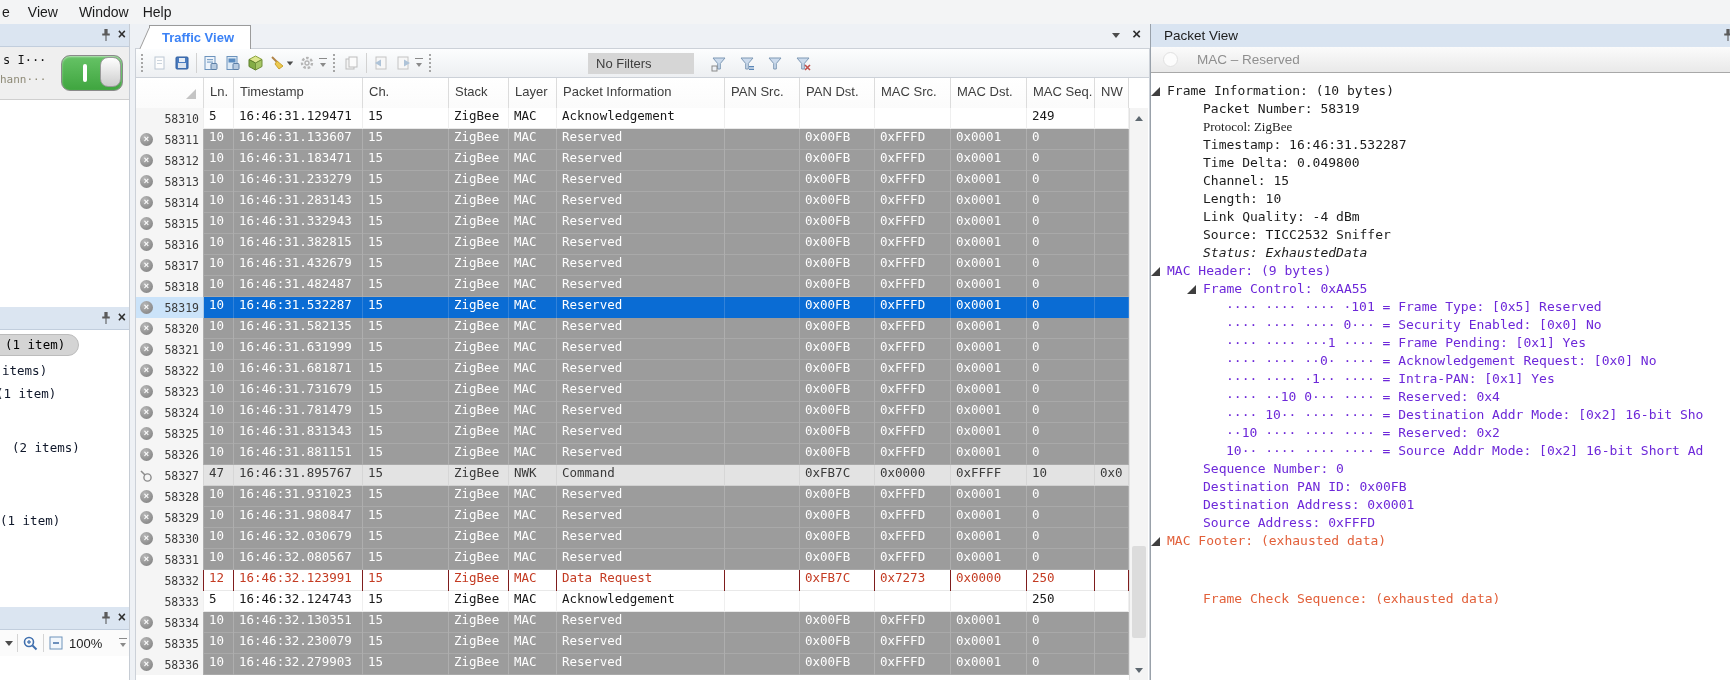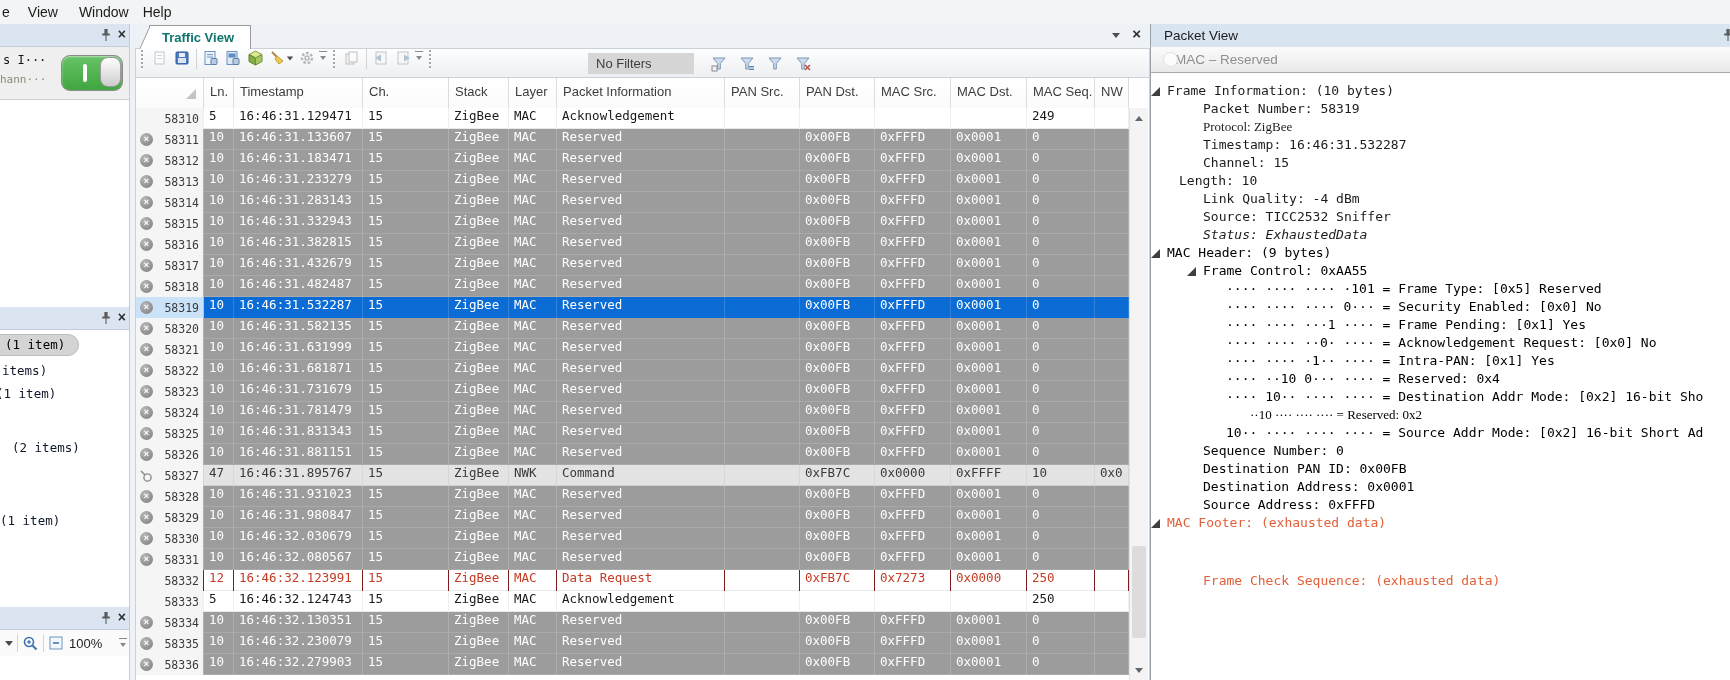--- a/index.html
+++ b/index.html
@@ -40,27 +40,27 @@
   .caret-down{width:0;height:0;border-left:4px solid transparent;border-right:4px solid transparent;border-top:5px solid #4c4c4c;display:inline-block}
   .overflow-btn{position:relative;width:10px;height:14px;display:inline-block}
   .overflow-btn::before{content:"";position:absolute;left:1px;right:1px;top:2px;height:1px;background:#8a8a8a}
   .overflow-btn::after{content:"";position:absolute;left:2px;top:7px;width:0;height:0;
        border-left:3.5px solid transparent;border-right:3.5px solid transparent;border-top:4px solid #8a8a8a}
 
   
   .traffic{position:absolute;left:135px;top:24px;width:1015px;height:656px}
   .tabstrip{position:absolute;left:0;top:0;right:0;height:24px}
   .tab{position:absolute;left:14px;top:1px;height:23px;line-height:23px;padding:0 16px 0 12px;background:#fff;
-       border:1px solid #9b9b9b;border-bottom:none;font-weight:bold;font-size:13px;color:#0f766e;z-index:2}
+       border:1px solid #9b9b9b;border-bottom:none;font-weight:bold;font-size:13px;color:#3b82f6;z-index:2}
   .tab::before{content:"";position:absolute;left:-6px;top:2px;bottom:0;width:12px;background:#fff;
        border-left:1px solid #9b9b9b;transform:skewX(-24deg)}
   .ts-menu{position:absolute;right:30px;top:9px}
   .ts-close{position:absolute;right:9px;top:1px;font-size:15px;font-weight:bold;color:#2f2f2f;cursor:default}
   .toolbar{position:absolute;left:0;top:24px;right:0;height:30px;background:linear-gradient(#fcfdfe,#edeff2);
-           border:1px solid #ccd1d8;box-sizing:border-box;display:flex;z-index:1}
+           border:1px solid #ccd1d8;box-sizing:border-box;display:flex;align-items:center;z-index:1}
   .grip{width:4px;height:20px;margin:0 5px 0 4px;flex:none;
         background-image:radial-gradient(circle,#a6a6a6 1px,transparent 1.3px);background-size:4px 4px;background-position:center top}
   .sep{width:1px;height:20px;background:#d2d2d2;margin:0 3px;flex:none}
   .tbi{width:18px;height:18px;margin:0 2px;flex:none;display:flex;align-items:center;justify-content:center}
   .tbi.abs{position:absolute;top:6px}
   .filterbox{position:absolute;left:452px;top:4px;width:106px;height:21px;background:#d6d6d6;
              line-height:21px;padding-left:8px;font-size:13px;color:#3e3e3e;box-sizing:border-box}
   .fn1{left:572px}.fn2{left:600px}.fn3{left:628px}.fn4{left:656px}
 
   .grid{position:absolute;left:0;top:54px;right:0;bottom:0;background:#fff;
@@ -103,28 +103,28 @@
   .tri-dn{width:0;height:0;border-left:4px solid transparent;border-right:4px solid transparent;border-top:5px solid #5e6870}
   .vs-thumb{position:absolute;left:2px;right:2px;bottom:42px;height:92px;background:#dcdcdc;border-radius:2px}
 
   
   .packet{position:absolute;left:1150px;top:24px;width:580px;height:656px;background:#fff;
           border-left:1px solid #99a1aa;box-sizing:border-box}
   .pv-head{height:23px;background:#d9e4f1;position:relative;line-height:23px;padding-left:13px;
            font-size:13.5px;color:#1c1c1c}
   .pv-head .pin-btn{right:-4px;top:4px}
   .pv-sub{height:25px;background:linear-gradient(#fbfbfb,#e9e9e9);border-bottom:1px solid #a8a8a8;
-          position:relative;line-height:25px;color:#8f8f8f;font-size:13.5px;padding-left:24px}
+          position:relative;line-height:25px;color:#8f8f8f;font-size:13.5px;padding-left:46px}
   .pv-dot{position:absolute;left:12px;top:5px;width:15px;height:15px;border-radius:50%;
           background:#fcfcfc;border:1px solid #e1e1e1;box-sizing:border-box}
   .pv-body{padding-top:9px;font:13px "DejaVu Sans Mono",monospace;overflow:hidden}
   .pv-line{height:18px;line-height:18px;display:flex;align-items:center;white-space:nowrap;overflow:hidden}
   .pv-tri{width:0;height:0;border-left:9px solid transparent;border-bottom:9px solid #3f3f3f;margin-right:7px;flex:none}
   .pv-line.black{color:#1c1c1c}
-  .pv-line.red{color:#000000}
+  .pv-line.red{color:#6d28d9}
   .pv-line.orange{color:#e2603a}
 </style>
 </head>
 <body>
 
 <div class="menubar">
     <span class="menu-item">e</span>
     <span class="menu-item">View</span>
     <span class="menu-item">Window</span>
     <span class="menu-item">Help</span>
@@ -884,23 +884,26 @@
       <div class="pv-line black" style="padding-left: 52px;">
         <span>Packet Number: 58319</span>
       </div>
       <div class="pv-line black" style="padding-left: 52px; font-family: Liberation Serif, serif;">
         <span>Protocol: ZigBee</span>
       </div>
       <div class="pv-line black" style="padding-left: 52px;">
         <span>Timestamp: 16:46:31.532287</span>
       </div>
       <div class="pv-line black" style="padding-left: 52px;">
+        <span>Time Delta: 0.049800</span>
+      </div>
+      <div class="pv-line black" style="padding-left: 52px;">
         <span>Channel: 15</span>
       </div>
-      <div class="pv-line black" style="padding-left: 28px; align-items: flex-end;">
+      <div class="pv-line black" style="padding-left: 52px; align-items: flex-end;">
         <span>Length: 10</span>
       </div>
       <div class="pv-line black" style="padding-left: 52px;">
         <span>Link Quality: -4 dBm</span>
       </div>
       <div class="pv-line black" style="padding-left: 52px;">
         <span>Source: TICC2532 Sniffer</span>
       </div>
       <div class="pv-line black" style="padding-left: 52px; font-style: italic;">
         <span>Status: ExhaustedData</span>
@@ -927,21 +930,21 @@
       </div>
       <div class="pv-line red" style="padding-left: 75px;">
         <span>···· ···· ·1·· ···· = Intra-PAN: [0x1] Yes</span>
       </div>
       <div class="pv-line red" style="padding-left: 75px;">
         <span>···· ··10 0··· ···· = Reserved: 0x4</span>
       </div>
       <div class="pv-line red" style="padding-left: 75px;">
         <span>···· 10·· ···· ···· = Destination Addr Mode: [0x2] 16-bit Sho</span>
       </div>
-      <div class="pv-line red" style="padding-left: 99px; font-family: Liberation Serif, serif;">
+      <div class="pv-line red" style="padding-left: 75px;">
         <span>··10 ···· ···· ···· = Reserved: 0x2</span>
       </div>
       <div class="pv-line red" style="padding-left: 75px;">
         <span>10·· ···· ···· ···· = Source Addr Mode: [0x2] 16-bit Short Ad</span>
       </div>
       <div class="pv-line red" style="padding-left: 52px;">
         <span>Sequence Number: 0</span>
       </div>
       <div class="pv-line red" style="padding-left: 52px;">
         <span>Destination PAN ID: 0x00FB</span>

